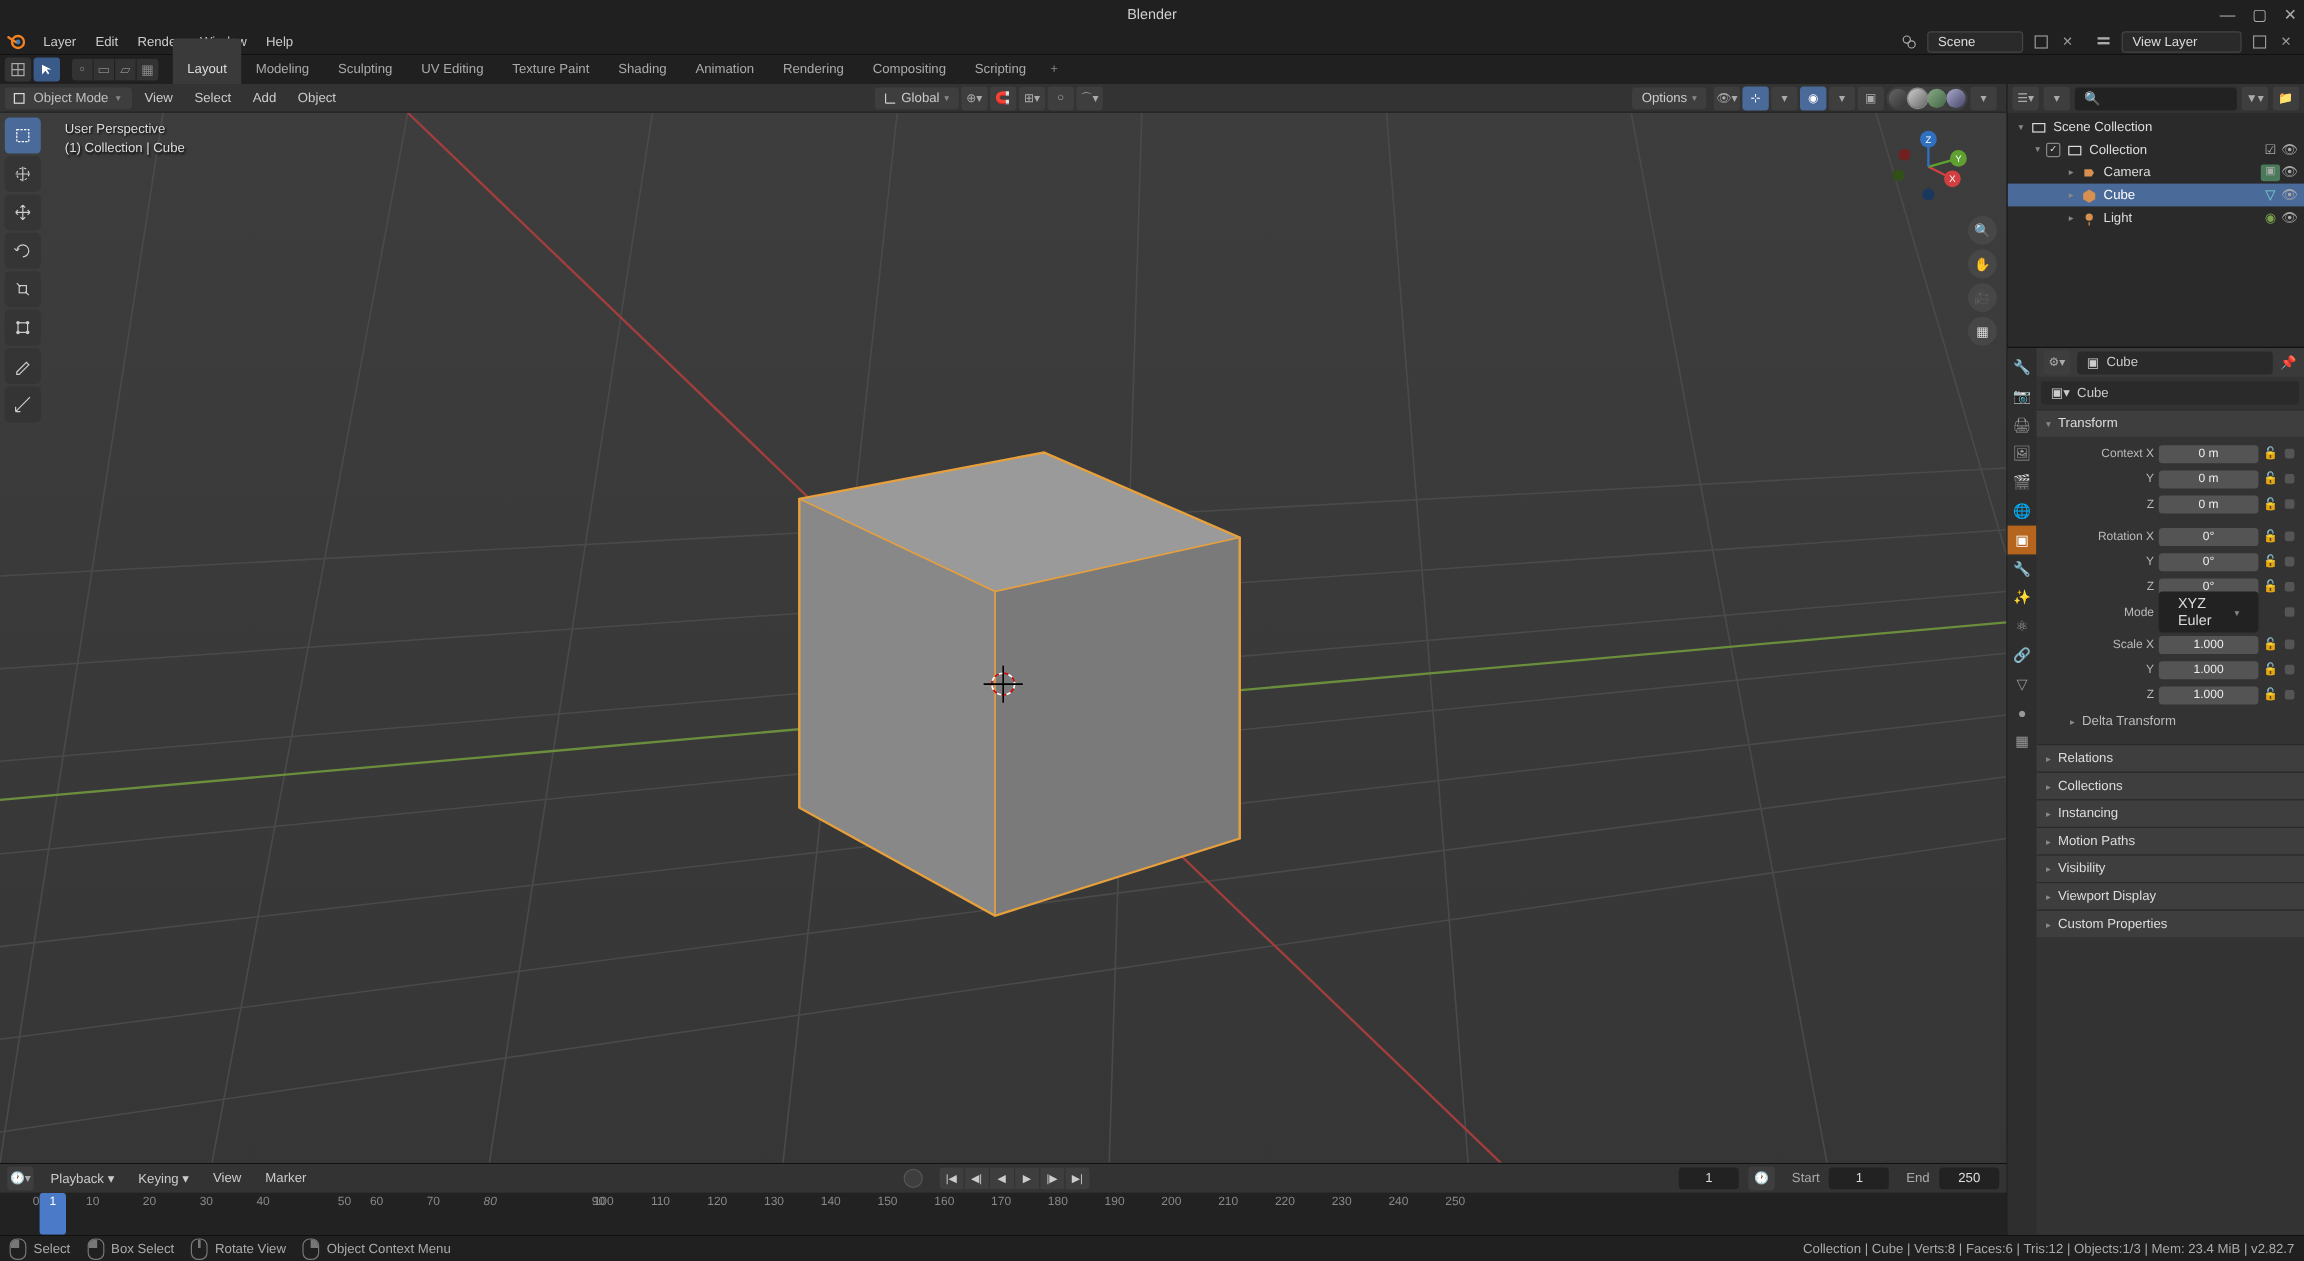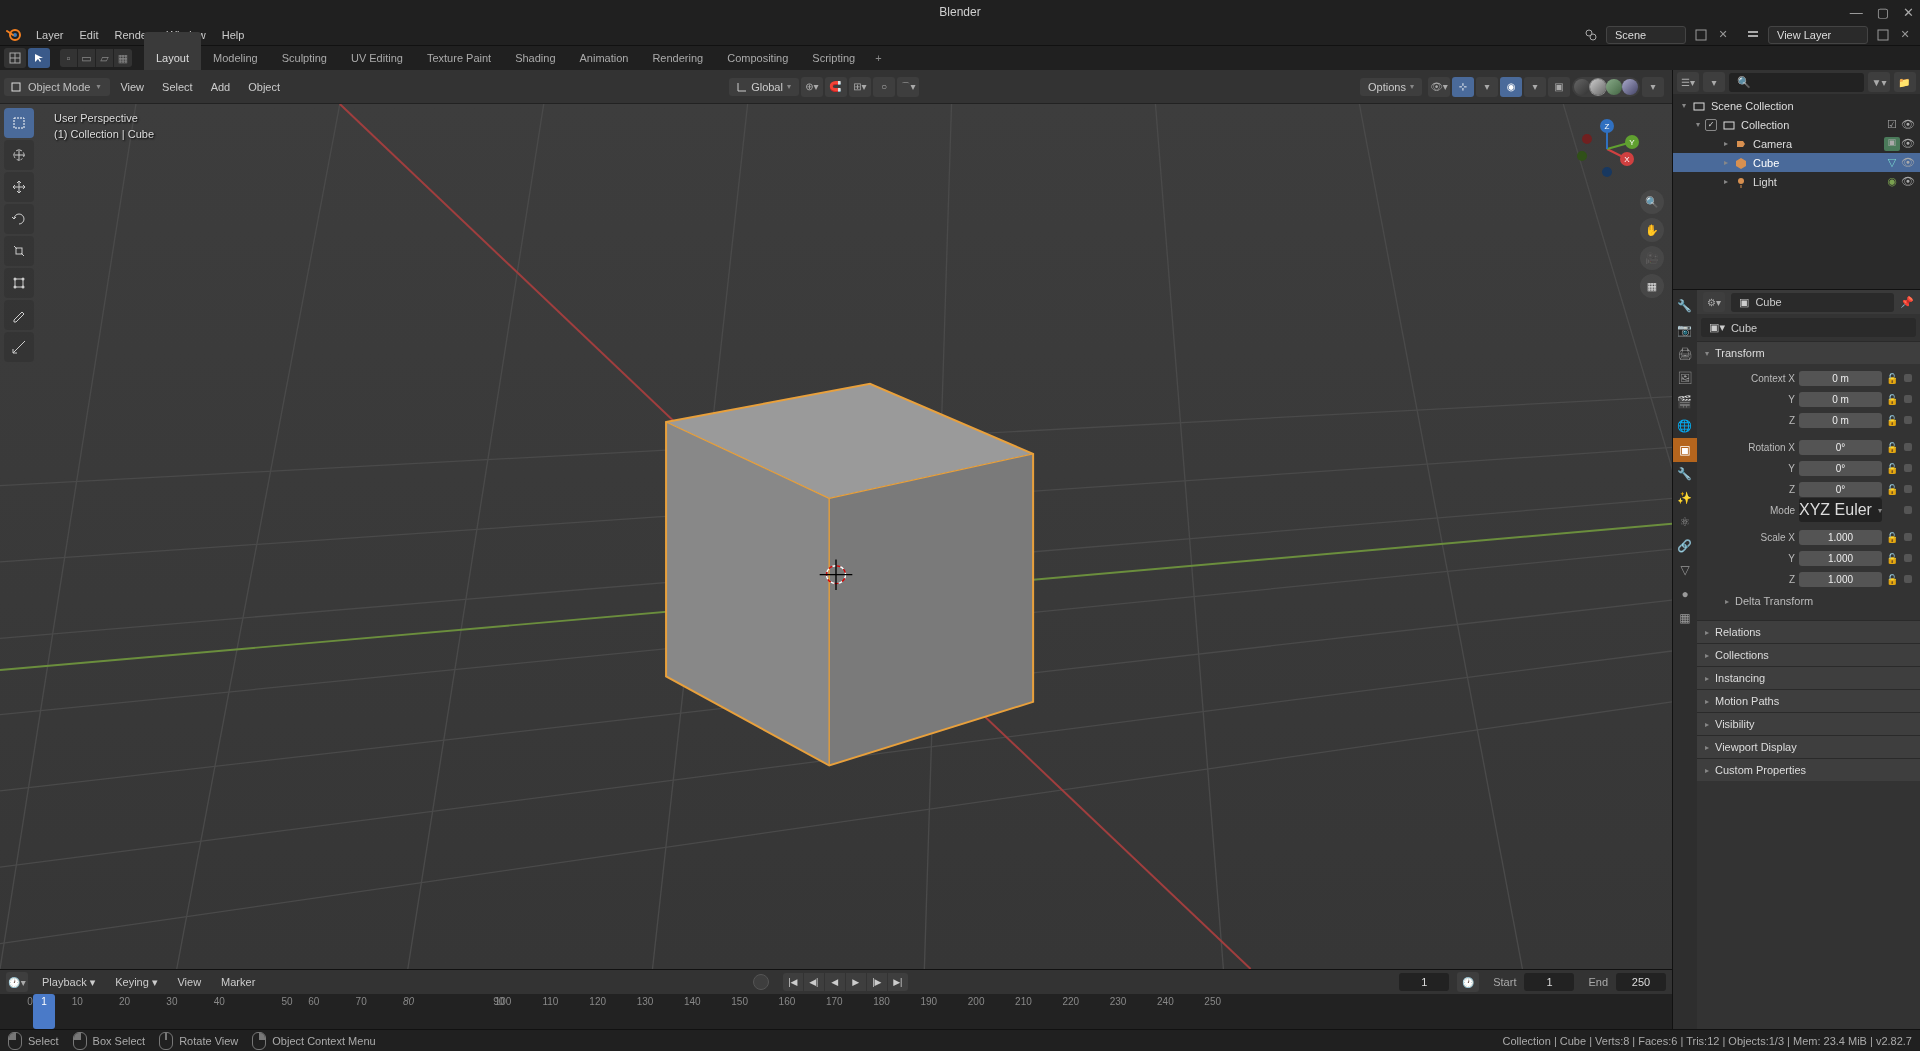--- a/index.html
+++ b/index.html
@@ -31,21 +31,21 @@
 .snap-btn{width:18px;height:18px;background:#333;display:flex;align-items:center;justify-content:center;color:#888;cursor:pointer;border-right:1px solid #222;}
 .snap-btn:first-child{border-radius:3px 0 0 3px;}
 .snap-btn:last-child{border-radius:0 3px 3px 0;border-right:none;}
 
 
 .main { display: flex; height: calc(100% - 24px - 22px - 24px - 22px); }
 .left-area { flex: 1; display: flex; flex-direction: column; position: relative; }
 .right-area { width: 248px; display: flex; flex-direction: column; background: #2a2a2a; border-left: 1px solid #111;}
 
 
-.vp-header { height: 34px; background: #333; display: flex; align-items: center; padding: 0 4px; gap: 2px; border-bottom: 1px solid #222;}
+.vp-header { height: 24px; background: #333; display: flex; align-items: center; padding: 0 4px; gap: 2px; border-bottom: 1px solid #222;}
 .vp-hdr-btn { padding: 3px 8px; color: #ccc; cursor: pointer; font-size: 11px; border-radius:3px;}
 .vp-mode { background: #3e3e3e; padding: 3px 10px 3px 6px; border-radius: 3px; display:flex;align-items:center;gap:6px;cursor:pointer;}
 .vp-mode::after{content:"▾";font-size:8px;color:#888;}
 .vp-hdr-spacer { flex: 1; }
 .vp-hdr-group{display:flex;align-items:center;gap:2px; margin:0 4px;}
 .vp-icon-btn{width:22px;height:20px;background:#3e3e3e;border-radius:3px;display:flex;align-items:center;justify-content:center;cursor:pointer;color:#aaa;font-size:10px;}
 .vp-icon-btn.blue{background:#4a6a9a;color:#fff;}
 .vp-dropdown{background:#3e3e3e;padding:3px 8px;border-radius:3px;cursor:pointer;font-size:11px;color:#ccc;display:flex;align-items:center;gap:4px;}
 .vp-dropdown::after{content:"▾";font-size:8px;color:#888;}
 .shading-balls{display:flex;gap:0;background:#3e3e3e;border-radius:10px;padding:2px;}
@@ -121,21 +121,21 @@
 .prop-breadcrumb2{background:#2a2a2a;margin:4px;padding:3px 8px;border-radius:3px;font-size:11px;color:#ccc;display:flex;align-items:center;gap:6px;}
 .prop-panel-hdr{background:#3e3e3e;padding:5px 8px;display:flex;align-items:center;gap:6px;cursor:pointer;font-size:11px;color:#ddd;border-top:1px solid #2a2a2a;}
 .prop-panel-hdr::before{content:"▾";font-size:8px;color:#888;}
 .prop-panel-hdr.collapsed::before{content:"▸";}
 .prop-panel-body{padding:4px 8px 8px 8px;}
 .prop-row{display:flex;align-items:center;height:20px;margin-bottom:1px;gap:4px;}
 .prop-label{width:90px;text-align:right;color:#bbb;font-size:10px;}
 .prop-value{flex:1;background:#545454;border-radius:3px;text-align:center;padding:2px 0;color:#eee;font-size:10px;cursor:ew-resize;}
 .prop-lock{width:14px;color:#888;font-size:10px;cursor:pointer;}
 .prop-anim{width:8px;height:8px;border-radius:2px;background:#555;cursor:pointer;}
-.prop-select{flex:1;background:#222;border-radius:3px;padding:3px 0;color:#ddd;font-size:16px;cursor:pointer;display:flex;justify-content:space-between;align-items:center;}
+.prop-select{flex:1;background:#222;border-radius:3px;padding:3px 16px;color:#ddd;font-size:12px;cursor:pointer;display:flex;justify-content:space-between;align-items:center;}
 .prop-select::after{content:"▾";font-size:8px;color:#888;}
 .prop-sub-hdr{padding:5px 8px 5px 20px;display:flex;align-items:center;gap:6px;cursor:pointer;font-size:11px;color:#bbb;}
 .prop-sub-hdr::before{content:"▸";font-size:8px;color:#888;}
 
 svg{display:block;}
 </style>
 </head>
 <body>
 
 <div class="titlebar">

